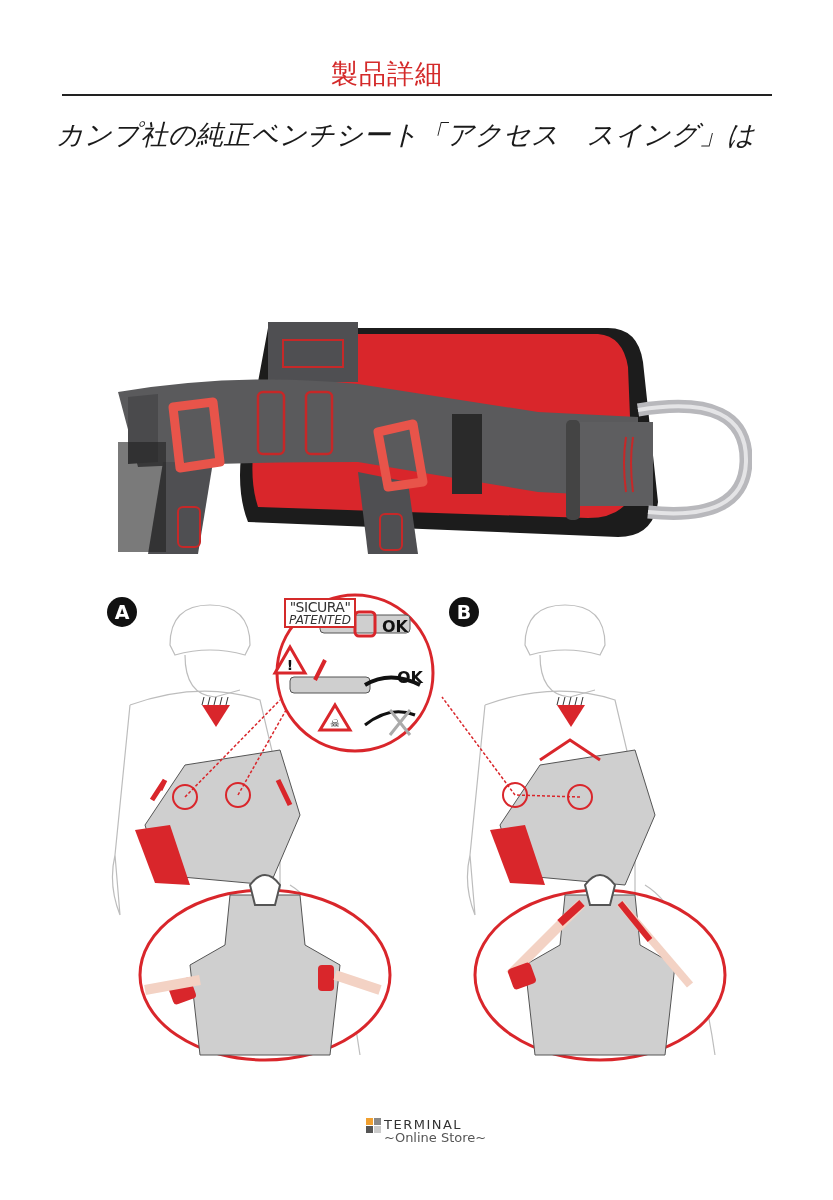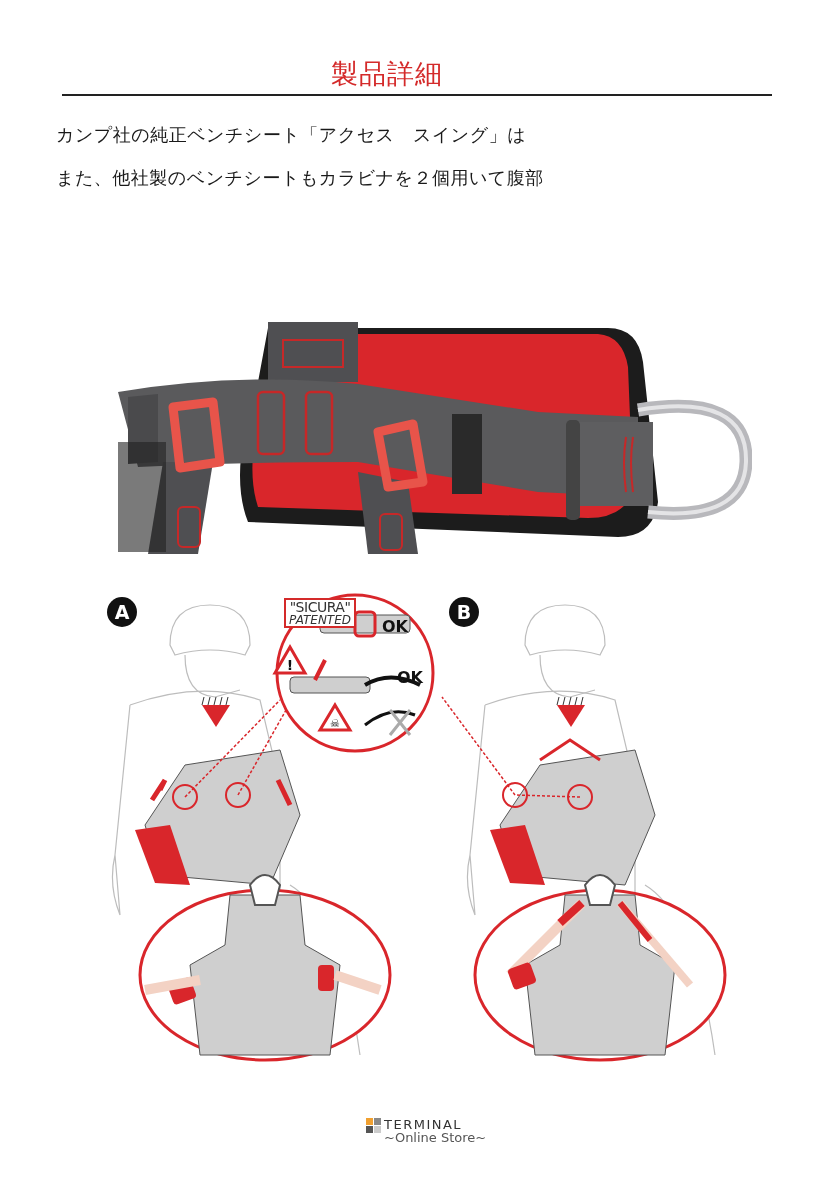--- a/index.html
+++ b/index.html
@@ -1,19 +1,19 @@
 <!DOCTYPE html>
 <html><head>
 <meta charset="utf-8">
 <style>
   html, body { margin:0; padding:0; background:#ffffff; }
   body { width:833px; height:1200px; position:relative; overflow:hidden; font-family:"DejaVu Sans", sans-serif; }
   .title { position:absolute; top:56px; left:0; width:774px; text-align:center; color:#d42a2a; font-size:27px; letter-spacing:1px; }
   .rule { position:absolute; top:94px; left:62px; width:710px; height:2px; background:#222; }
-  .body-text { position:absolute; top:114px; left:56px; width:760px; font-size:18px; line-height:42.5px; color:#1a1a1a; letter-spacing:0.5px; }
+  .body-text { position:absolute; top:114px; left:56px; width:760px; font-size:27px; line-height:42.5px; color:#1a1a1a; letter-spacing:0.5px;font-style:italic; }
   .body-text div { white-space:nowrap; }
   .photo { position:absolute; top:322px; left:118px; width:634px; height:232px; }
   .illus { position:absolute; top:585px; left:90px; width:660px; height:480px; }
   .badge { position:absolute; width:30px; height:30px; border-radius:50%; background:#111; color:#fff; font-weight:bold; font-size:19px; text-align:center; line-height:30px; font-family:"DejaVu Sans", sans-serif; }
   .sicura { position:absolute; top:598px; left:284px; border:2px solid #d42a2a; background:#fff; padding:0 3px; text-align:center; line-height:1; }
   .sicura .s1 { font-size:14px; color:#333; letter-spacing:-0.5px; }
   .sicura .s2 { font-size:12px; color:#333;font-style:italic; }
   .ok { position:absolute; font-weight:bold; font-size:16px; color:#111; }
   .logo { position:absolute; top:1118px; left:366px; display:flex; align-items:flex-start; }
   .logo-mark { display:grid; grid-template-columns:7px 7px; grid-template-rows:7px 7px; gap:1px; margin-right:3px; }
@@ -23,21 +23,20 @@
   .logo-sub { font-size:13px; color:#555; text-align:center; }
 </style>
 </head>
 <body>
 
 <div class="title">製品詳細</div>
 <div class="rule"></div>
 
 <div class="body-text">
   <div>カンプ社の純正ベンチシート「アクセス　スイング」は</div>
-  <div>また、他社製のベンチシートもカラビナを２個用いて腹部</div>
 </div>
 
 <svg class="photo" viewBox="0 0 634 232" xmlns="http://www.w3.org/2000/svg">
 
   <path d="M150 6 L490 6 Q520 6 525 40 L540 180 Q535 215 500 215 L130 200 Q110 150 140 60 Z" fill="#1c1c1c"></path>
   <path d="M160 12 L480 12 Q505 14 510 45 L515 170 Q505 196 470 196 L140 185 Q125 140 150 60 Z" fill="#d9262b"></path>
 
   <rect x="150" y="0" width="90" height="60" fill="#4f4f52"></rect>
   <path d="M165 18 L225 18 L225 45 L165 45 Z" fill="none" stroke="#c62828" stroke-width="2"></path>
 

